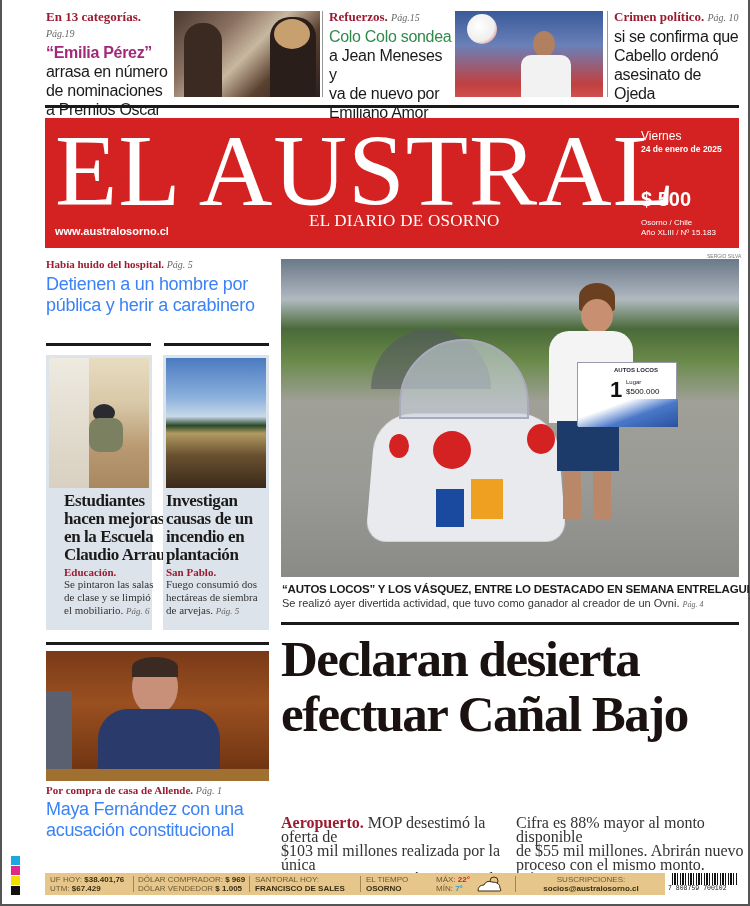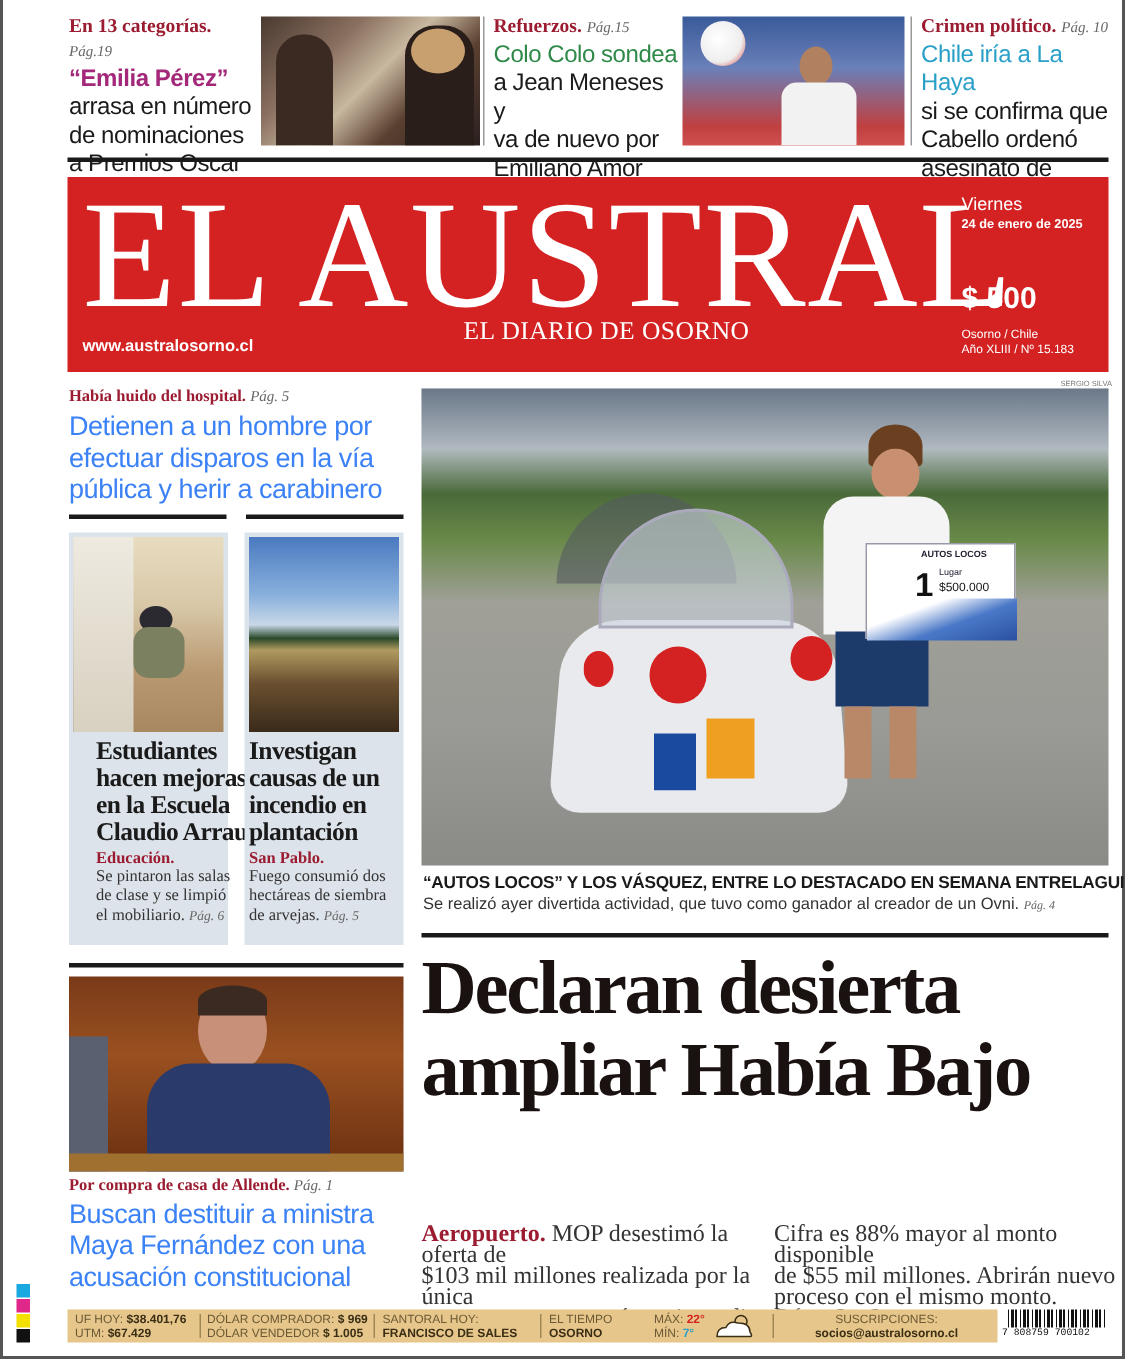--- a/index.html
+++ b/index.html
@@ -84,21 +84,20 @@
 <div class="img" style="left:455px;top:11px;width:148px;height:86px;background:linear-gradient(180deg,#3a5a9a 0%,#6a80b8 40%,#c04040 85%,#d05050 100%);">
   <div class="abs" style="left:12px;top:3px;width:30px;height:30px;border-radius:50%;background:radial-gradient(circle at 40% 40%,#fff 0%,#eee 60%,#c33 100%);"></div>
   <div class="abs" style="left:78px;top:20px;width:22px;height:26px;border-radius:50%;background:#b08060;"></div>
   <div class="abs" style="left:66px;top:44px;width:50px;height:42px;border-radius:10px 10px 0 0;background:#f2f2f2;"></div>
 </div>
 <div class="abs" style="left:607px;top:11px;width:1px;height:86px;background:#999;"></div>
 
 <div class="abs" style="left:614px;top:9px;width:130px;">
   <div class="kicker"><span>Crimen político.</span> <span class="pag">Pág. 10</span></div>
   <div class="teaser-title" style="margin-top:2px;">
-    <div class="accent" style="color:#2aa0c8;font-weight:normal;">Chile iría a La Haya</div>
     <div>si se confirma que</div>
     <div>Cabello ordenó</div>
     <div>asesinato de Ojeda</div>
   </div>
 </div>
 <div class="hr-thick" style="left:45px;top:105px;width:694px;"></div>
 
 <div class="masthead">
   <div class="mast-title">EL AUSTRAL</div>
   <div class="mast-sub">EL DIARIO DE OSORNO</div>
@@ -107,21 +106,20 @@
   <div class="mast-side" style="top:26px;font-size:8.5px;font-weight:bold;">24 de enero de 2025</div>
   <div class="mast-side" style="top:70px;font-size:20px;font-weight:bold;">$ 500</div>
   <div class="mast-side" style="top:100px;font-size:8px;">Osorno / Chile</div>
   <div class="mast-side" style="top:110px;font-size:8px;">Año XLIII / Nº 15.183</div>
 </div>
 
 <div class="abs" style="left:46px;top:258px;width:230px;">
   <div class="kicker" style="font-size:11px;"><span>Había huido del hospital.</span> <span class="pag">Pág. 5</span></div>
   <div class="story-h2" style="margin-top:4px;">
     <div>Detienen a un hombre por</div>
-    <div>efectuar disparos en la vía</div>
     <div>pública y herir a carabinero</div>
   </div>
 </div>
 <div class="hr-thick" style="left:46px;top:343px;width:105px;"></div>
 <div class="hr-thick" style="left:164px;top:343px;width:105px;"></div>
 
 <div class="card" style="left:46px;top:355px;width:106px;height:275px;">
   <div class="img" style="left:3px;top:3px;width:100px;height:130px;background:linear-gradient(180deg,#e8dcc0 0%,#d8c8a8 35%,#b89870 70%,#a88860 100%);">
     <div class="abs" style="left:0;top:0;width:40px;height:130px;background:linear-gradient(180deg,#eeeae0,#d8d0c0);"></div>
     <div class="abs" style="left:44px;top:46px;width:22px;height:18px;border-radius:50%;background:#2a2a30;"></div>
@@ -199,30 +197,29 @@
 <div class="img" style="left:46px;top:651px;width:223px;height:130px;background:linear-gradient(180deg,#7a3a18 0%,#9a5020 40%,#6a3010 100%);">
   <div class="abs" style="left:0;top:40px;width:26px;height:90px;background:#5a6070;"></div>
   <div class="abs" style="left:86px;top:8px;width:46px;height:56px;border-radius:50%;background:#c89078;"></div>
   <div class="abs" style="left:86px;top:6px;width:46px;height:20px;border-radius:50% 50% 0 0;background:#3a2a22;"></div>
   <div class="abs" style="left:52px;top:58px;width:122px;height:72px;border-radius:30px 30px 0 0;background:#2a3a6a;"></div>
   <div class="abs" style="left:0;top:118px;width:223px;height:12px;background:#a07030;"></div>
 </div>
 <div class="abs" style="left:46px;top:784px;width:230px;">
   <div class="kicker" style="font-size:11px;"><span>Por compra de casa de Allende.</span> <span class="pag">Pág. 1</span></div>
   <div class="story-h2" style="margin-top:3px;">
-    <div>Buscan destituir a ministra</div>
     <div>Maya Fernández con una</div>
     <div>acusación constitucional</div>
   </div>
 </div>
 
 <div class="hr-thick" style="left:281px;top:622px;width:458px;"></div>
 <div class="abs" style="left:281px;top:632px;width:462px;">
   <div class="main-head">Declaran desierta</div>
-  <div class="main-head">ampliar Había Bajo</div>
+  <div class="main-head">efectuar Cañal Bajo</div>
 </div>
 <div class="abs lede" style="left:281px;top:816px;width:230px;">
   <div><span class="kick">Aeropuerto.</span> <span>MOP desestimó la oferta de</span></div>
   <div>$103 mil millones realizada por la única</div>
   <div>empresa que presentó una incendio.</div>
 </div>
 <div class="abs lede" style="left:516px;top:816px;width:228px;">
   <div>Cifra es 88% mayor al monto disponible</div>
   <div>de $55 mil millones. Abrirán nuevo</div>
   <div><span>proceso con el mismo monto.</span> <span class="pag">Págs. 2 y 3</span></div>

